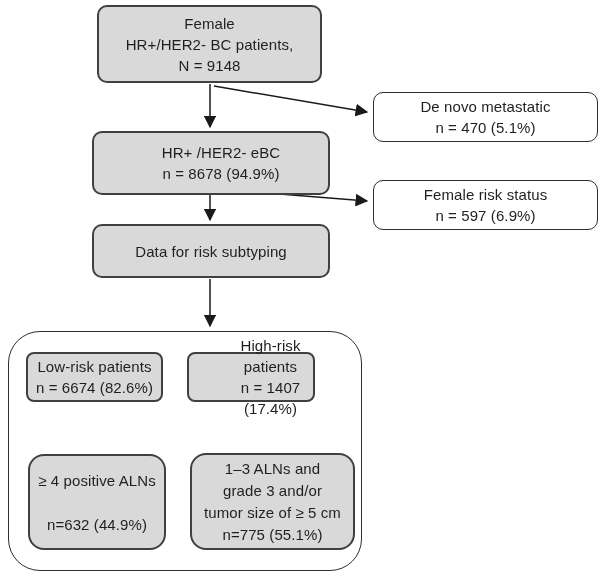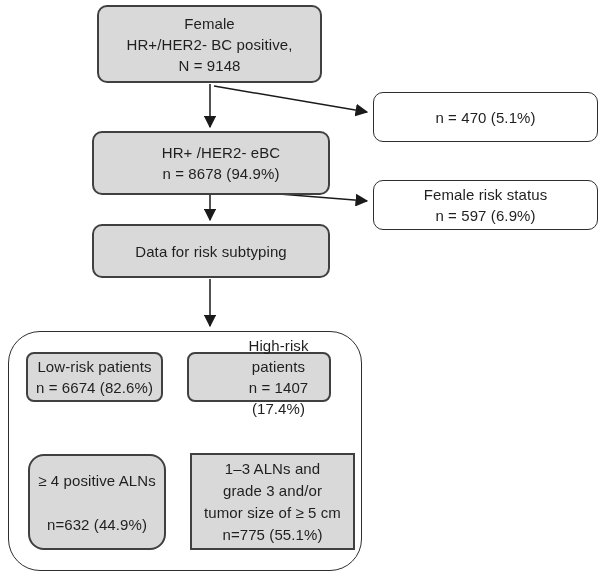--- a/index.html
+++ b/index.html
@@ -51,25 +51,26 @@
     <path d="M216,189 L367,201" marker-end="url(#arrowhead)"></path>
     <path d="M210,279 L210,326" marker-end="url(#arrowhead)"></path>
     <path d="M292,403 L124,451" marker-end="url(#arrowhead)"></path>
     <path d="M292,403 L311,448" marker-end="url(#arrowhead)"></path>
   </svg>
 
   <div class="container-box" style="left:8px;top:331px;width:354px;height:240px;"></div>
 
   <div class="node gray" style="left:97px;top:5px;width:225px;height:78px;">
     <div>Female</div>
-    <div>HR+/HER2- BC positive,</div>
+    <div>HR+/HER2- BC patients,</div>
     <div>N = 9148</div>
   </div>
 
   <div class="node white" style="left:373px;top:92px;width:225px;height:50px;">
+    <div>De novo metastatic</div>
     <div>n = 470 (5.1%)</div>
   </div>
 
   <div class="node gray" style="left:92px;top:131px;width:238px;height:64px;padding-left:20px;">
     <div>HR+ /HER2- eBC</div>
     <div>n = 8678 (94.9%)</div>
   </div>
 
   <div class="node white" style="left:373px;top:180px;width:225px;height:50px;">
     <div>Female risk status</div>
@@ -78,30 +79,30 @@
 
   <div class="node gray" style="left:92px;top:224px;width:238px;height:54px;">
     <div>Data for risk subtyping</div>
   </div>
 
   <div class="node gray inner" style="left:26px;top:352px;width:137px;height:50px;">
     <div>Low-risk patients</div>
     <div>n = 6674 (82.6%)</div>
   </div>
 
-  <div class="node gray inner" style="left:187px;top:352px;width:144px;height:50px;padding-left:39px;">
+  <div class="node gray inner" style="left:187px;top:352px;width:128px;height:50px;padding-left:39px;">
     <div>High-risk patients</div>
     <div>n = 1407 (17.4%)</div>
   </div>
 
   <div class="node gray inner" style="left:28px;top:454px;width:138px;height:96px;border-radius:16px;gap:23px;">
     <div>≥ 4 positive ALNs</div>
     <div>n=632 (44.9%)</div>
   </div>
 
-  <div class="node gray inner" style="left:190px;top:453px;width:165px;height:97px;border-radius:0;line-height:22px;">
+  <div class="node gray inner" style="left:190px;top:453px;width:165px;height:97px;border-radius:16px;line-height:22px;">
     <div>1–3 ALNs and</div>
     <div>grade 3 and/or</div>
     <div>tumor size of ≥ 5 cm</div>
     <div>n=775 (55.1%)</div>
   </div>
 
 </div>
 
 </body></html>

